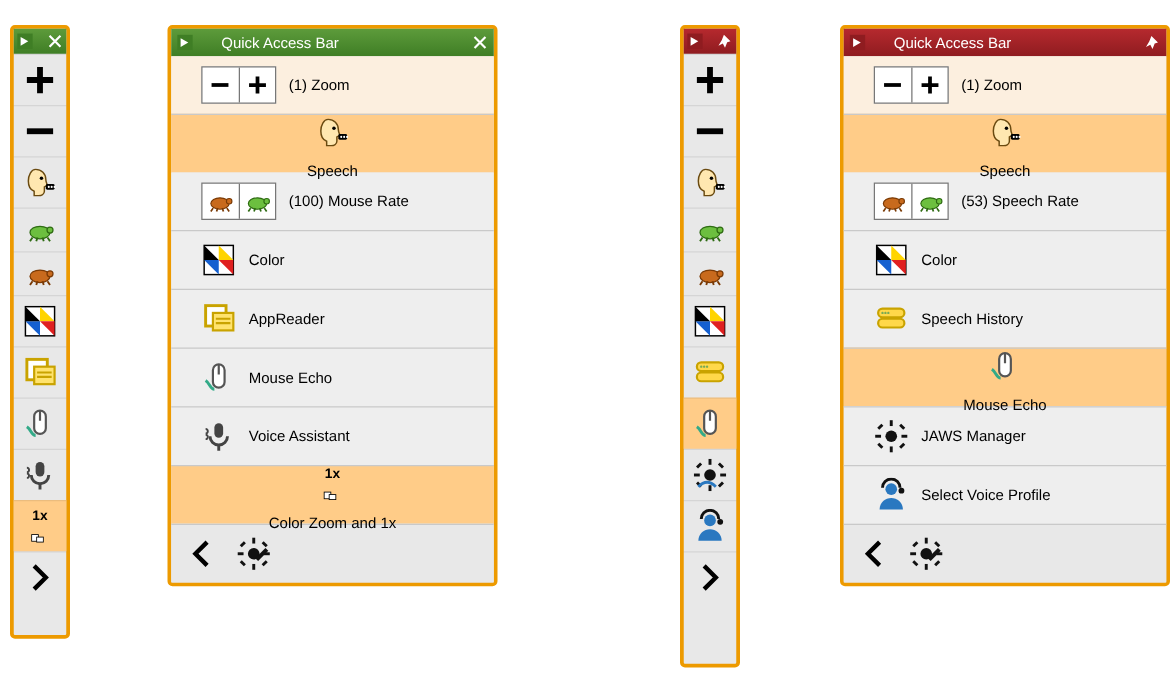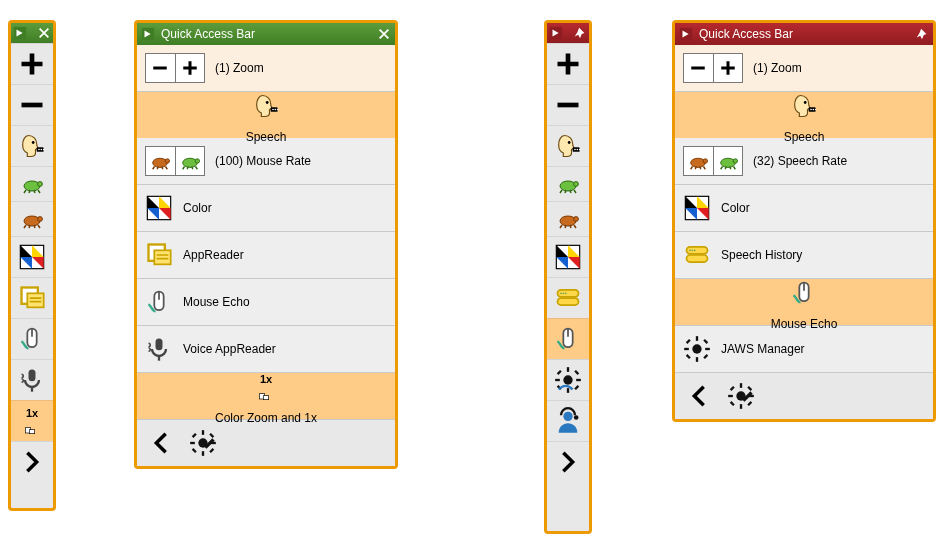--- a/index.html
+++ b/index.html
@@ -10,23 +10,23 @@
   .vbar .cell{height:40px;display:flex;align-items:center;justify-content:center;border-top:1px solid rgba(0,0,0,.08);}
   .vbar .cell.sel{background:#FFCC88;}
   .hd-green{background:linear-gradient(#5d9b3b,#3f7e25);}
   .hd-red{background:linear-gradient(#b6292e,#8f1c20);}
   .ic{width:28px;height:28px;flex:none;}
   .ic svg{display:block;width:100%;height:100%;}
   .small-ic{width:14px;height:14px;}
   .small-ic svg{display:block;width:100%;height:100%;}
   
   .panel{position:absolute;width:258px;border:3px solid #ED9A00;background:#E8E8E8;border-radius:4px;}
-  .panel .titlebar{height:22px;display:flex;align-items:center;color:#fff;font-size:12px;padding:0 4px;gap:6px;}
+  .panel .titlebar{height:22px;display:flex;align-items:center;color:#fff;font-size:12px;padding:0 4px;gap:22px;}
   .panel .titlebar .spacer{flex:1;}
-  .panel .row{height:46px;display:flex;align-items:center;gap:10px;padding:0 8px;border-top:1px solid #c9c9c9;background:#EEEEEE;}
+  .panel .row{height:46px;display:flex;align-items:center;gap:10px;padding:0 24px;border-top:1px solid #c9c9c9;background:#EEEEEE;}
   .panel .row:nth-child(2){border-top:none;}
   .panel .row.sel{background:#FFCC88;flex-direction:column;}
   .panel .row.zoom{background:#FCEFDF;}
   .panel .footer{height:46px;display:flex;align-items:center;gap:14px;padding:0 10px;border-top:1px solid #c9c9c9;background:#E8E8E8;}
   .lbl{font-size:12px;}
   .dual{display:flex;gap:0;border:1px solid #777;background:#fff;width:58px;height:28px;}
   .dual .half{flex:1;display:flex;align-items:center;justify-content:center;}
   .dual .sep{width:1px;background:#777;}
 </style>
 </head>
@@ -315,21 +315,21 @@
             </svg>
           </span>
           <span class="lbl">Mouse Echo</span>
         </div>
         <div class="row">
           <span class="ic">
             <svg>
               <use href="#i-mic"></use>
             </svg>
           </span>
-          <span class="lbl">Voice AppReader</span>
+          <span class="lbl">Voice Assistant</span>
         </div>
         <div class="row sel">
           <span class="ic" style="display: flex; flex-direction: column; align-items: center;">
             <span style="font-size:11px;font-weight:600">1x</span>
             <svg width="24" height="14" viewBox="0 0 24 24">
               <use href="#i-1x"></use>
             </svg>
           </span>
           <span class="lbl">Color Zoom and 1x</span>
         </div>
@@ -487,21 +487,21 @@
                 <use href="#i-turtle-o"></use>
               </svg>
             </div>
             <div class="sep"></div>
             <div class="half">
               <svg width="22" height="22">
                 <use href="#i-turtle-g"></use>
               </svg>
             </div>
           </span>
-          <span class="lbl">(32) Speech Rate</span>
+          <span class="lbl">(53) Speech Rate</span>
         </div>
         <div class="row">
           <span class="ic">
             <svg>
               <use href="#i-color"></use>
             </svg>
           </span>
           <span class="lbl">Color</span>
         </div>
         <div class="row">
@@ -520,20 +520,28 @@
           </span>
           <span class="lbl">Mouse Echo</span>
         </div>
         <div class="row">
           <span class="ic">
             <svg>
               <use href="#i-gear"></use>
             </svg>
           </span>
           <span class="lbl">JAWS Manager</span>
+        </div>
+        <div class="row">
+          <span class="ic">
+            <svg>
+              <use href="#i-agent"></use>
+            </svg>
+          </span>
+          <span class="lbl">Select Voice Profile</span>
         </div>
       </div>
   <div class="footer">
     <span class="ic">
           <svg>
             <use href="#i-chev-l"></use>
           </svg>
         </span>
     <span class="ic">
           <svg>

